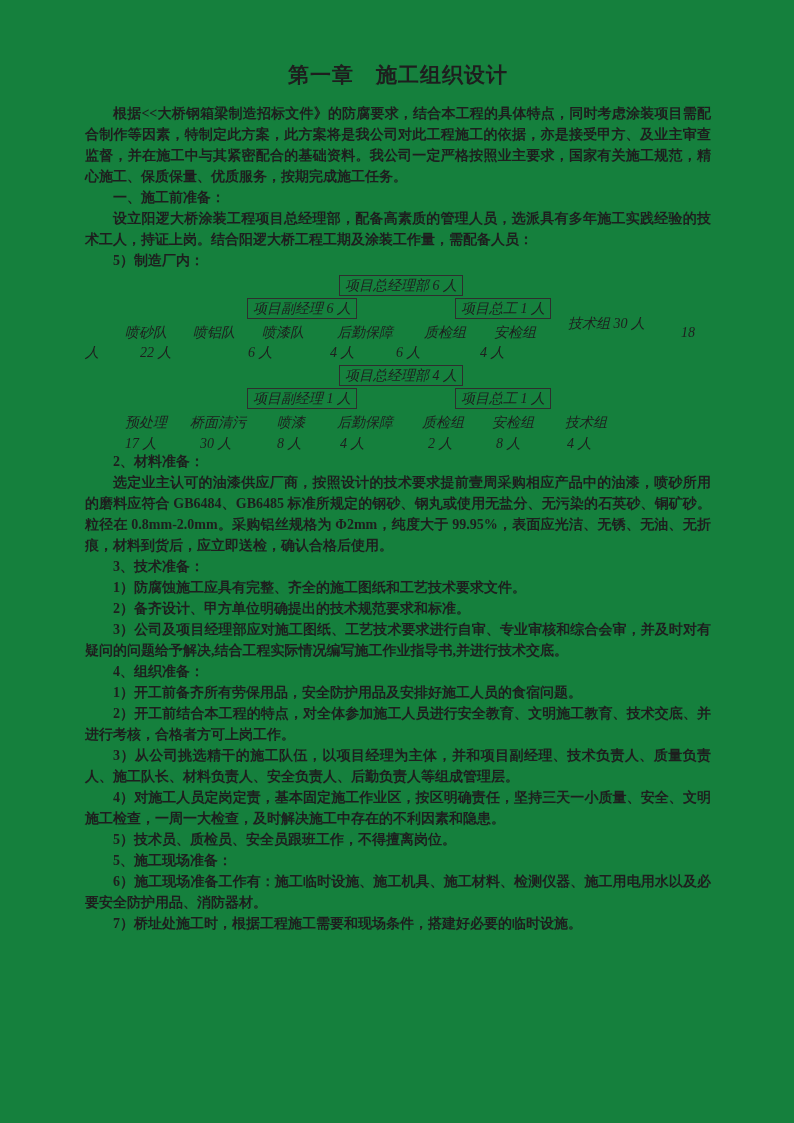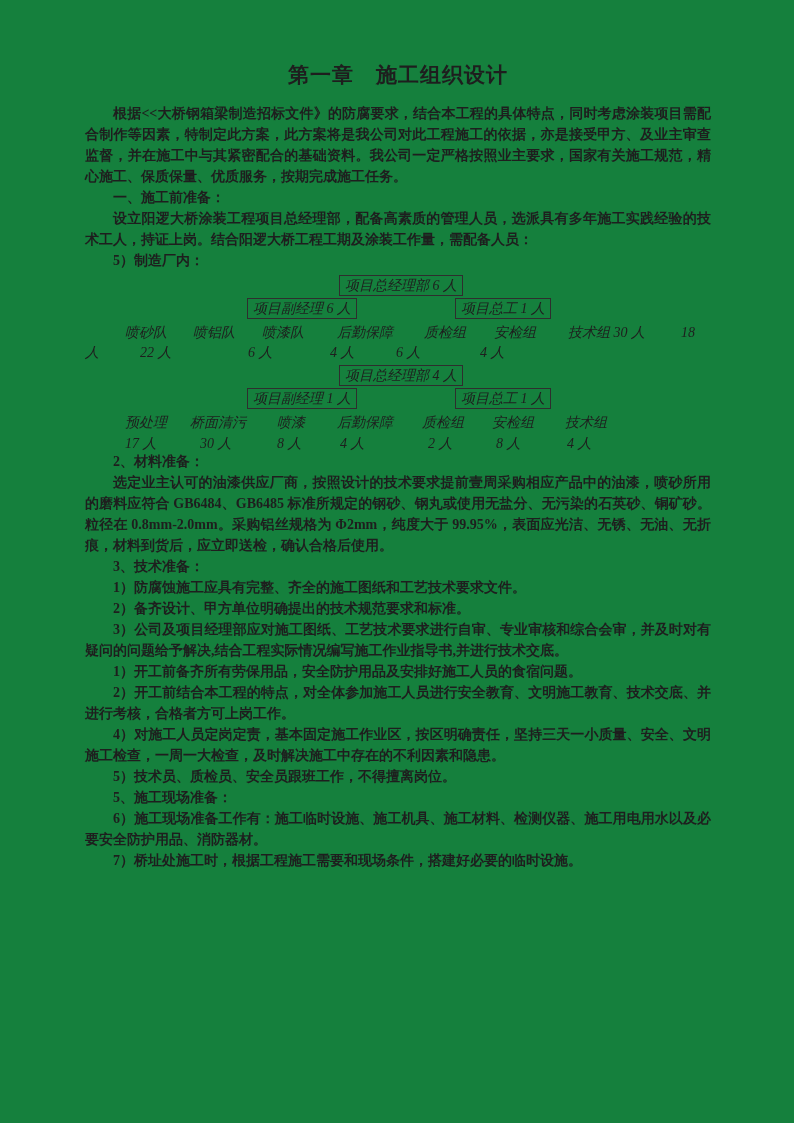--- a/index.html
+++ b/index.html
@@ -73,21 +73,21 @@
     <div class="chart">
       <span class="obox" style="left:254px; top:2px">项目总经理部 6 人</span>
       <span class="obox" style="left:162px; top:25px">项目副经理 6 人</span>
       <span class="obox" style="left:370px; top:25px">项目总工 1 人</span>
       <span class="olabel" style="left:40px;  top:51px">喷砂队</span>
       <span class="olabel" style="left:108px; top:51px">喷铝队</span>
       <span class="olabel" style="left:177px; top:51px">喷漆队</span>
       <span class="olabel" style="left:252px; top:51px">后勤保障</span>
       <span class="olabel" style="left:339px; top:51px">质检组</span>
       <span class="olabel" style="left:409px; top:51px">安检组</span>
-      <span class="olabel" style="left:483px; top:51px">技术组 30 人</span>
+      <span class="olabel" style="left:483px; top:42px">技术组 30 人</span>
       <span class="olabel" style="left:596px; top:51px">18</span>
       <span class="olabel" style="left:0px;   top:71px">人</span>
       <span class="olabel" style="left:55px;  top:71px">22 人</span>
       <span class="olabel" style="left:163px; top:71px">6 人</span>
       <span class="olabel" style="left:245px; top:71px">4 人</span>
       <span class="olabel" style="left:311px; top:71px">6 人</span>
       <span class="olabel" style="left:395px; top:71px">4 人</span>
     </div>
 
 
@@ -112,22 +112,24 @@
     </div>
 
     <p>2、材料准备：</p>
     <p>选定业主认可的油漆供应厂商，按照设计的技术要求提前壹周采购相应产品中的油漆，喷砂所用的磨料应符合 GB6484、GB6485 标准所规定的钢砂、钢丸或使用无盐分、无污染的石英砂、铜矿砂。粒径在 0.8mm-2.0mm。采购铝丝规格为 Φ2mm，纯度大于 99.95%，表面应光洁、无锈、无油、无折痕，材料到货后，应立即送检，确认合格后使用。</p>
 
     <p> 3、技术准备：</p>
     <p>1）防腐蚀施工应具有完整、齐全的施工图纸和工艺技术要求文件。</p>
     <p>2）备齐设计、甲方单位明确提出的技术规范要求和标准。</p>
     <p>3）公司及项目经理部应对施工图纸、工艺技术要求进行自审、专业审核和综合会审，并及时对有疑问的问题给予解决,结合工程实际情况编写施工作业指导书,并进行技术交底。</p>
 
+    <p>4、组织准备：</p>
     <p>1）开工前备齐所有劳保用品，安全防护用品及安排好施工人员的食宿问题。</p>
     <p>2）开工前结合本工程的特点，对全体参加施工人员进行安全教育、文明施工教育、技术交底、并进行考核，合格者方可上岗工作。</p>
+    <p>3）从公司挑选精干的施工队伍，以项目经理为主体，并和项目副经理、技术负责人、质量负责人、施工队长、材料负责人、安全负责人、后勤负责人等组成管理层。</p>
     <p>4）对施工人员定岗定责，基本固定施工作业区，按区明确责任，坚持三天一小质量、安全、文明施工检查，一周一大检查，及时解决施工中存在的不利因素和隐患。</p>
     <p>5）技术员、质检员、安全员跟班工作，不得擅离岗位。</p>
 
     <p> 5、施工现场准备：</p>
     <p>6）施工现场准备工作有：施工临时设施、施工机具、施工材料、检测仪器、施工用电用水以及必要安全防护用品、消防器材。</p>
     <p>7）桥址处施工时，根据工程施工需要和现场条件，搭建好必要的临时设施。</p>
 
   </div>
 </div>
 

